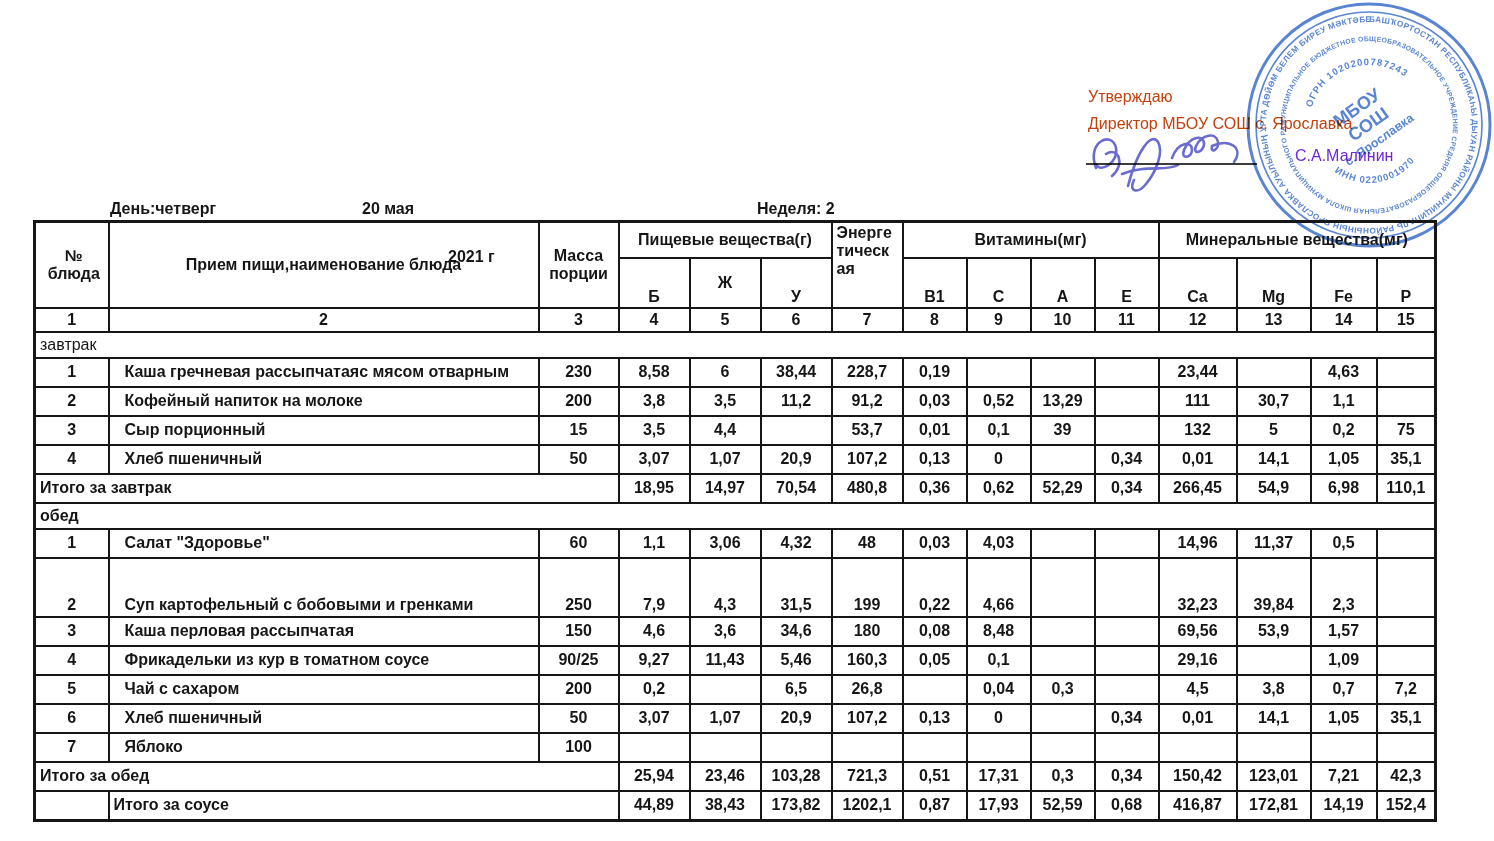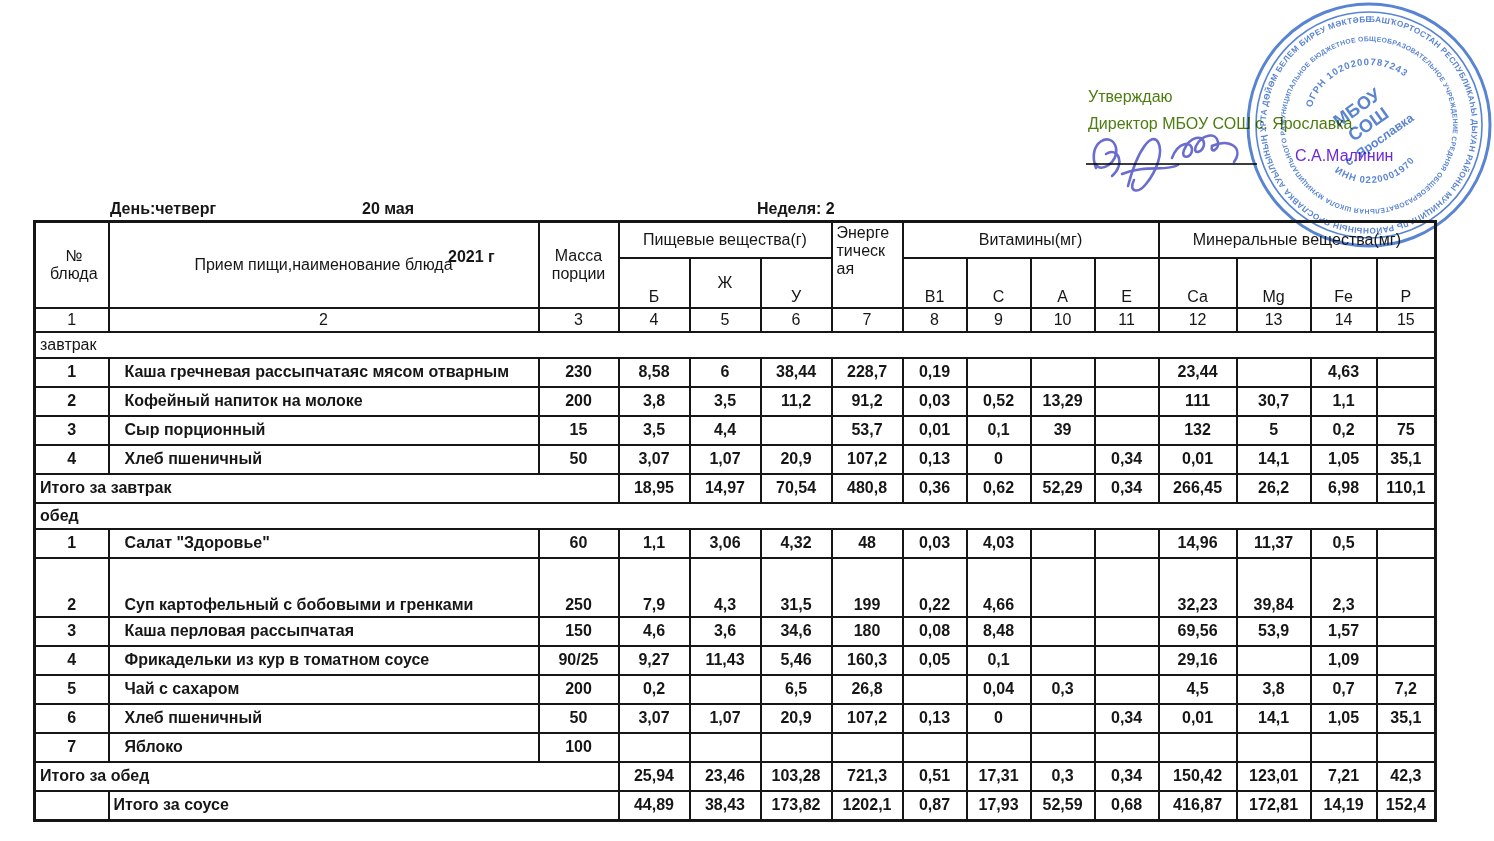--- a/index.html
+++ b/index.html
@@ -5,21 +5,21 @@
   html,body{margin:0;padding:0;}
   .page{
     position:relative;
     width:1494px;height:841px;
     background:#ffffff;
     overflow:hidden;
     font-family:"Liberation Sans",sans-serif;
     color:#161616;
   }
   
-  .approve{position:absolute;left:1088px;top:88px;font-size:16px;font-weight:400;color:#4d7c0f;}
+  .approve{position:absolute;left:1088px;top:88px;font-size:16px;font-weight:400;color:#c2410c;}
   .approve .l1{margin-bottom:9px;}
   .sig-line{position:absolute;left:1086px;top:163px;width:171px;border-top:2px solid #3c3c3c;}
   .signer{position:absolute;left:1295px;top:147px;font-size:16px;color:#6d28d9;}
   .signature-svg{position:absolute;left:1072px;top:122px;width:225px;height:85px;mix-blend-mode:multiply;}
   
   .stamp{position:absolute;left:1238px;top:-6px;width:262px;height:262px;mix-blend-mode:multiply;opacity:.88;}
   
   .cap{position:absolute;top:200px;font-size:16px;font-weight:700;white-space:nowrap;}
   .cap-day{left:110px;}
   .cap-date{left:362px;}
@@ -27,21 +27,21 @@
   .cap-week{left:757px;}
   
   table.menu{
     position:absolute;left:33px;top:220px;
     border-collapse:collapse;table-layout:fixed;
     width:1401px;
     font-size:16px;
   }
   table.menu{border:3px solid #161616;}
   .menu th,.menu td{border:2px solid #161616;padding:0 2px;overflow:hidden;}
-  .menu thead th{font-weight:400;text-align:center;vertical-align:middle;line-height:1.12;margin-left:12px;}
+  .menu thead th{font-weight:700;text-align:center;vertical-align:middle;line-height:1.12;margin-left:12px;}
   .hdr-no{text-align:left;padding-left:6px !important;}
   .hdr-energy{text-align:left !important;vertical-align:top !important;white-space:pre-line;padding:1px 4px !important;}
   .sub-bottom{vertical-align:bottom !important;padding-bottom:1px !important;}
   .sub-mid{vertical-align:middle !important;}
   .numrow th{height:22px;font-weight:700;}
   
   tr.item td{height:27px;}
   tr.tall td{height:55px;vertical-align:bottom;padding-bottom:2px;}
   tr.section td{height:24px;text-align:left;padding-left:4px;font-weight:400;}
   tr.section.b td{font-weight:700;}
@@ -251,21 +251,21 @@
           <td class="total-label" colspan="3">Итого за завтрак</td>
           <td class="num">18,95</td>
           <td class="num">14,97</td>
           <td class="num">70,54</td>
           <td class="num">480,8</td>
           <td class="num">0,36</td>
           <td class="num">0,62</td>
           <td class="num">52,29</td>
           <td class="num">0,34</td>
           <td class="num">266,45</td>
-          <td class="num">26,2</td>
+          <td class="num">54,9</td>
           <td class="num">6,98</td>
           <td class="num">110,1</td>
         </tr>
         <tr class="section b">
           <td colspan="15">обед</td>
         </tr>
         <tr class="item">
           <td class="num">1</td>
           <td class="name">Салат "Здоровье"</td>
           <td class="num">60</td>

